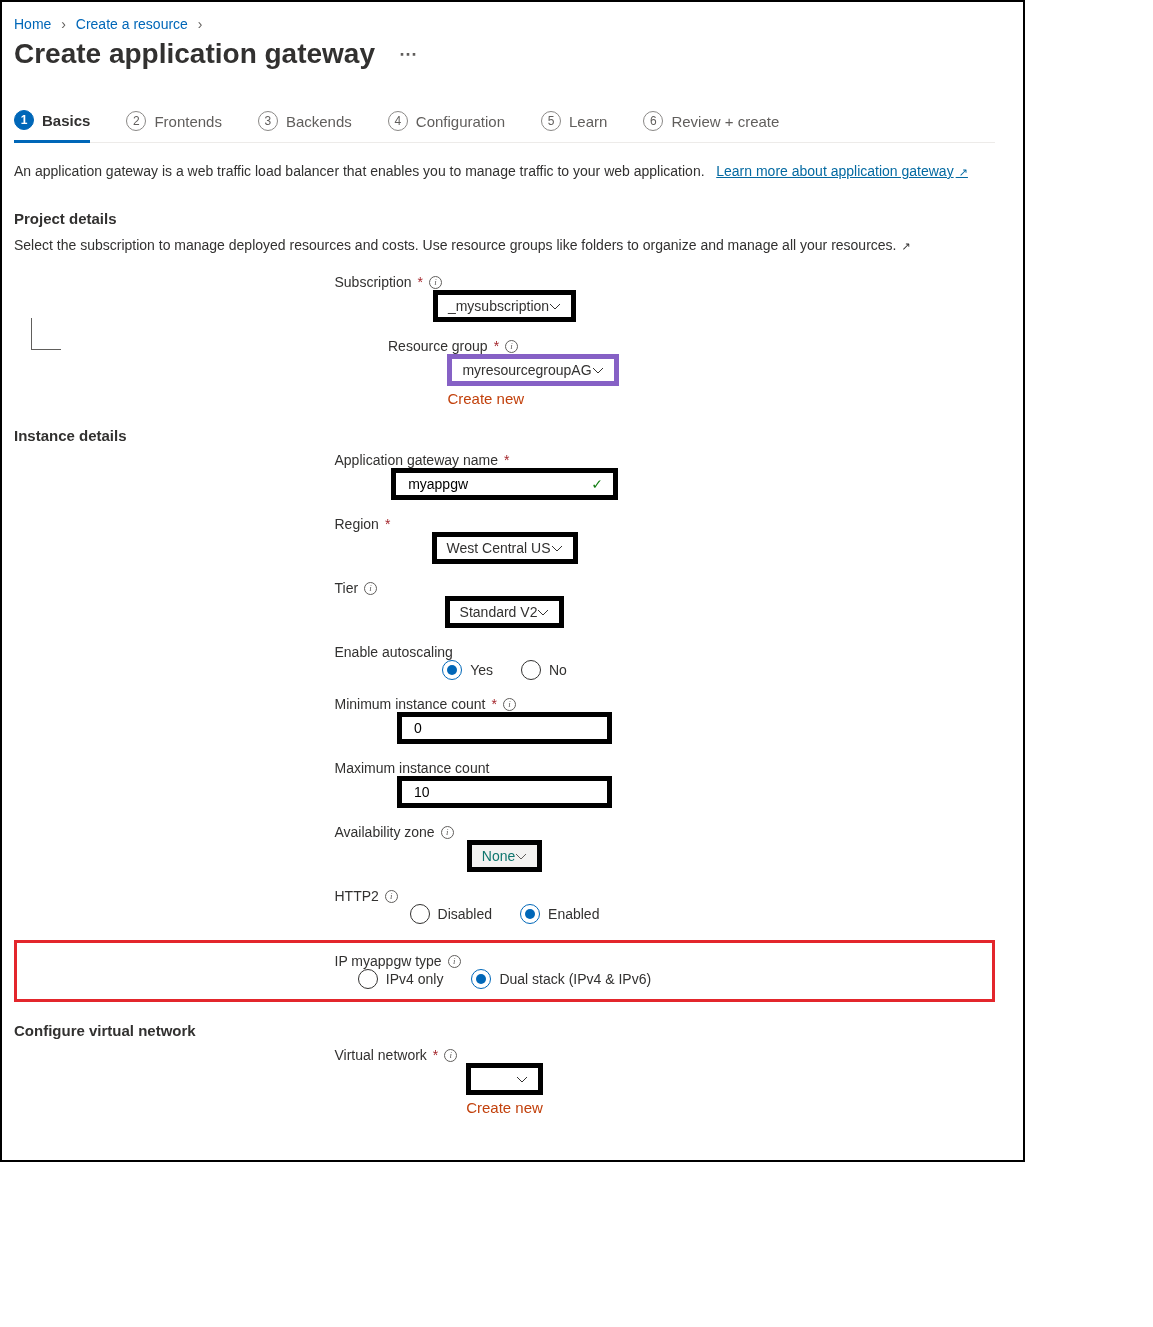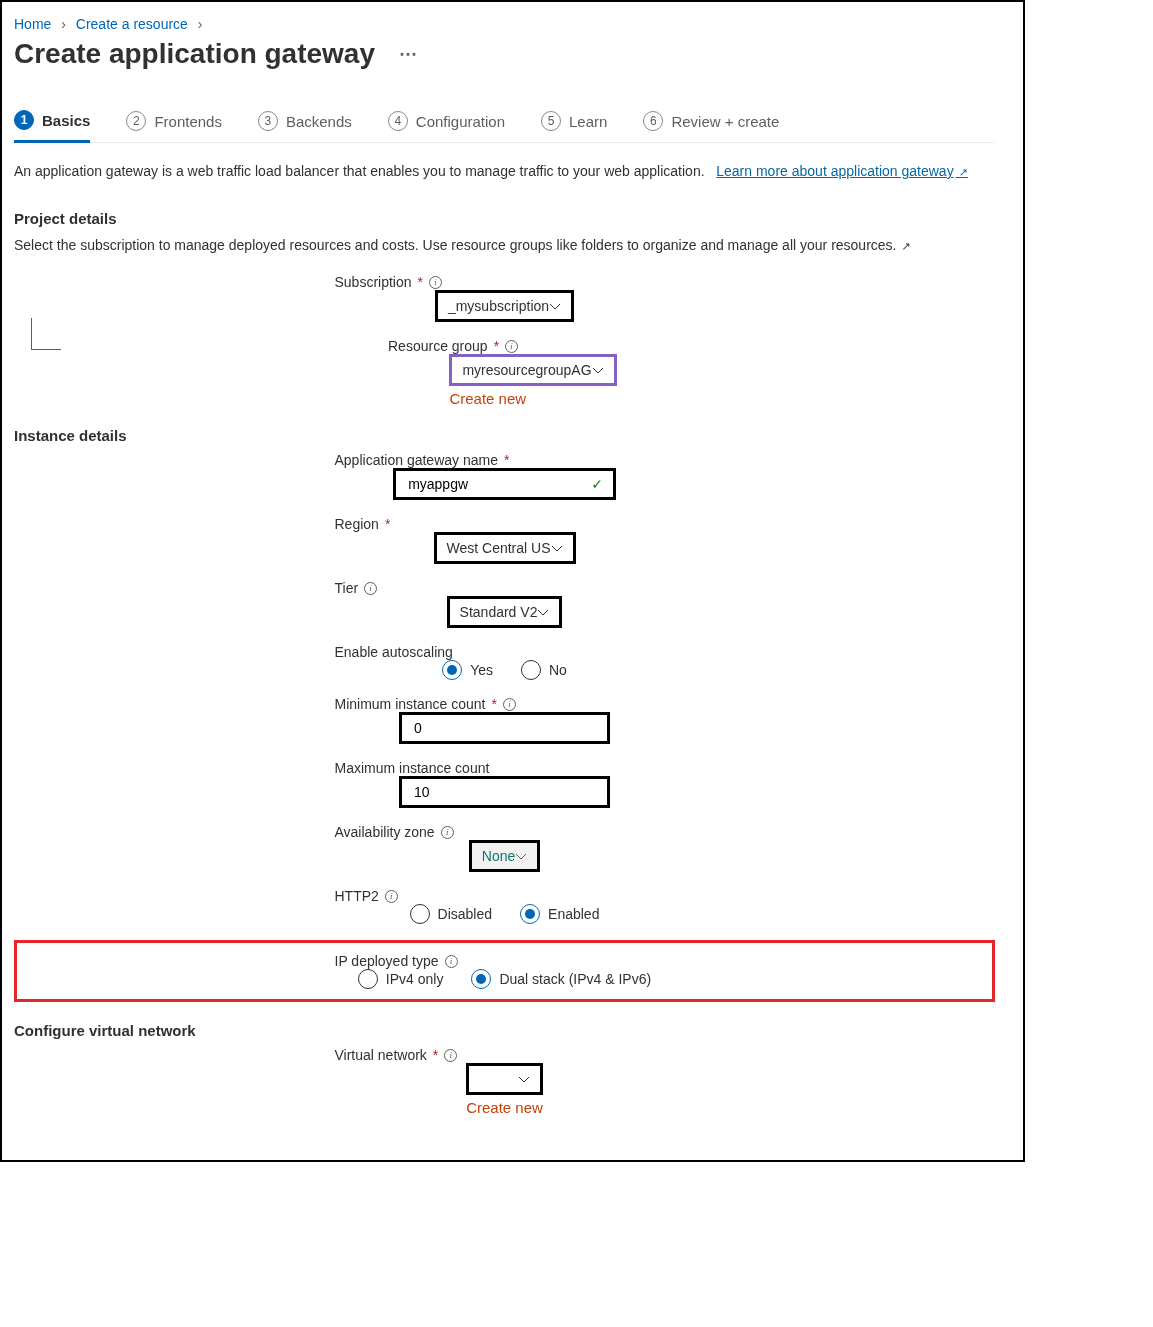--- a/index.html
+++ b/index.html
@@ -96,21 +96,21 @@
     font-size: 9px;
     color: #605e5c;
     font-style: italic;
     font-family: serif;
     cursor: pointer;
   }
   .form-control { flex: 1; }
   .select, .text-input {
     width: 100%;
     height: 32px;
-    border: 3px solid #000000;
+    border: 5px solid #000000;
     background: #fff;
     padding: 0 10px;
     font-size: 14px;
     display: flex;
     align-items: center;
     justify-content: space-between;
     cursor: pointer;
   }
   .select.focused { border-color: #8661c5; }
   .select.disabled { background: #f3f2f1; color: #0f766e; cursor: default; }
@@ -368,21 +368,21 @@
             <span class="dot"></span>
           </span>
         <span>Enabled</span>
       </label>
     </div>
   </div>
 
   <div class="highlight-box">
     <div class="form-row">
       <div class="form-label">
-        <span>IP deployed type</span>
+        <span>IP myappgw type</span>
         <span class="info-icon">i</span>
       </div>
       <div class="form-control radio-group">
         <label class="radio">
           <span class="circle"></span>
           <span>IPv4 only</span>
         </label>
         <label class="radio selected">
           <span class="circle">
               <span class="dot"></span>

